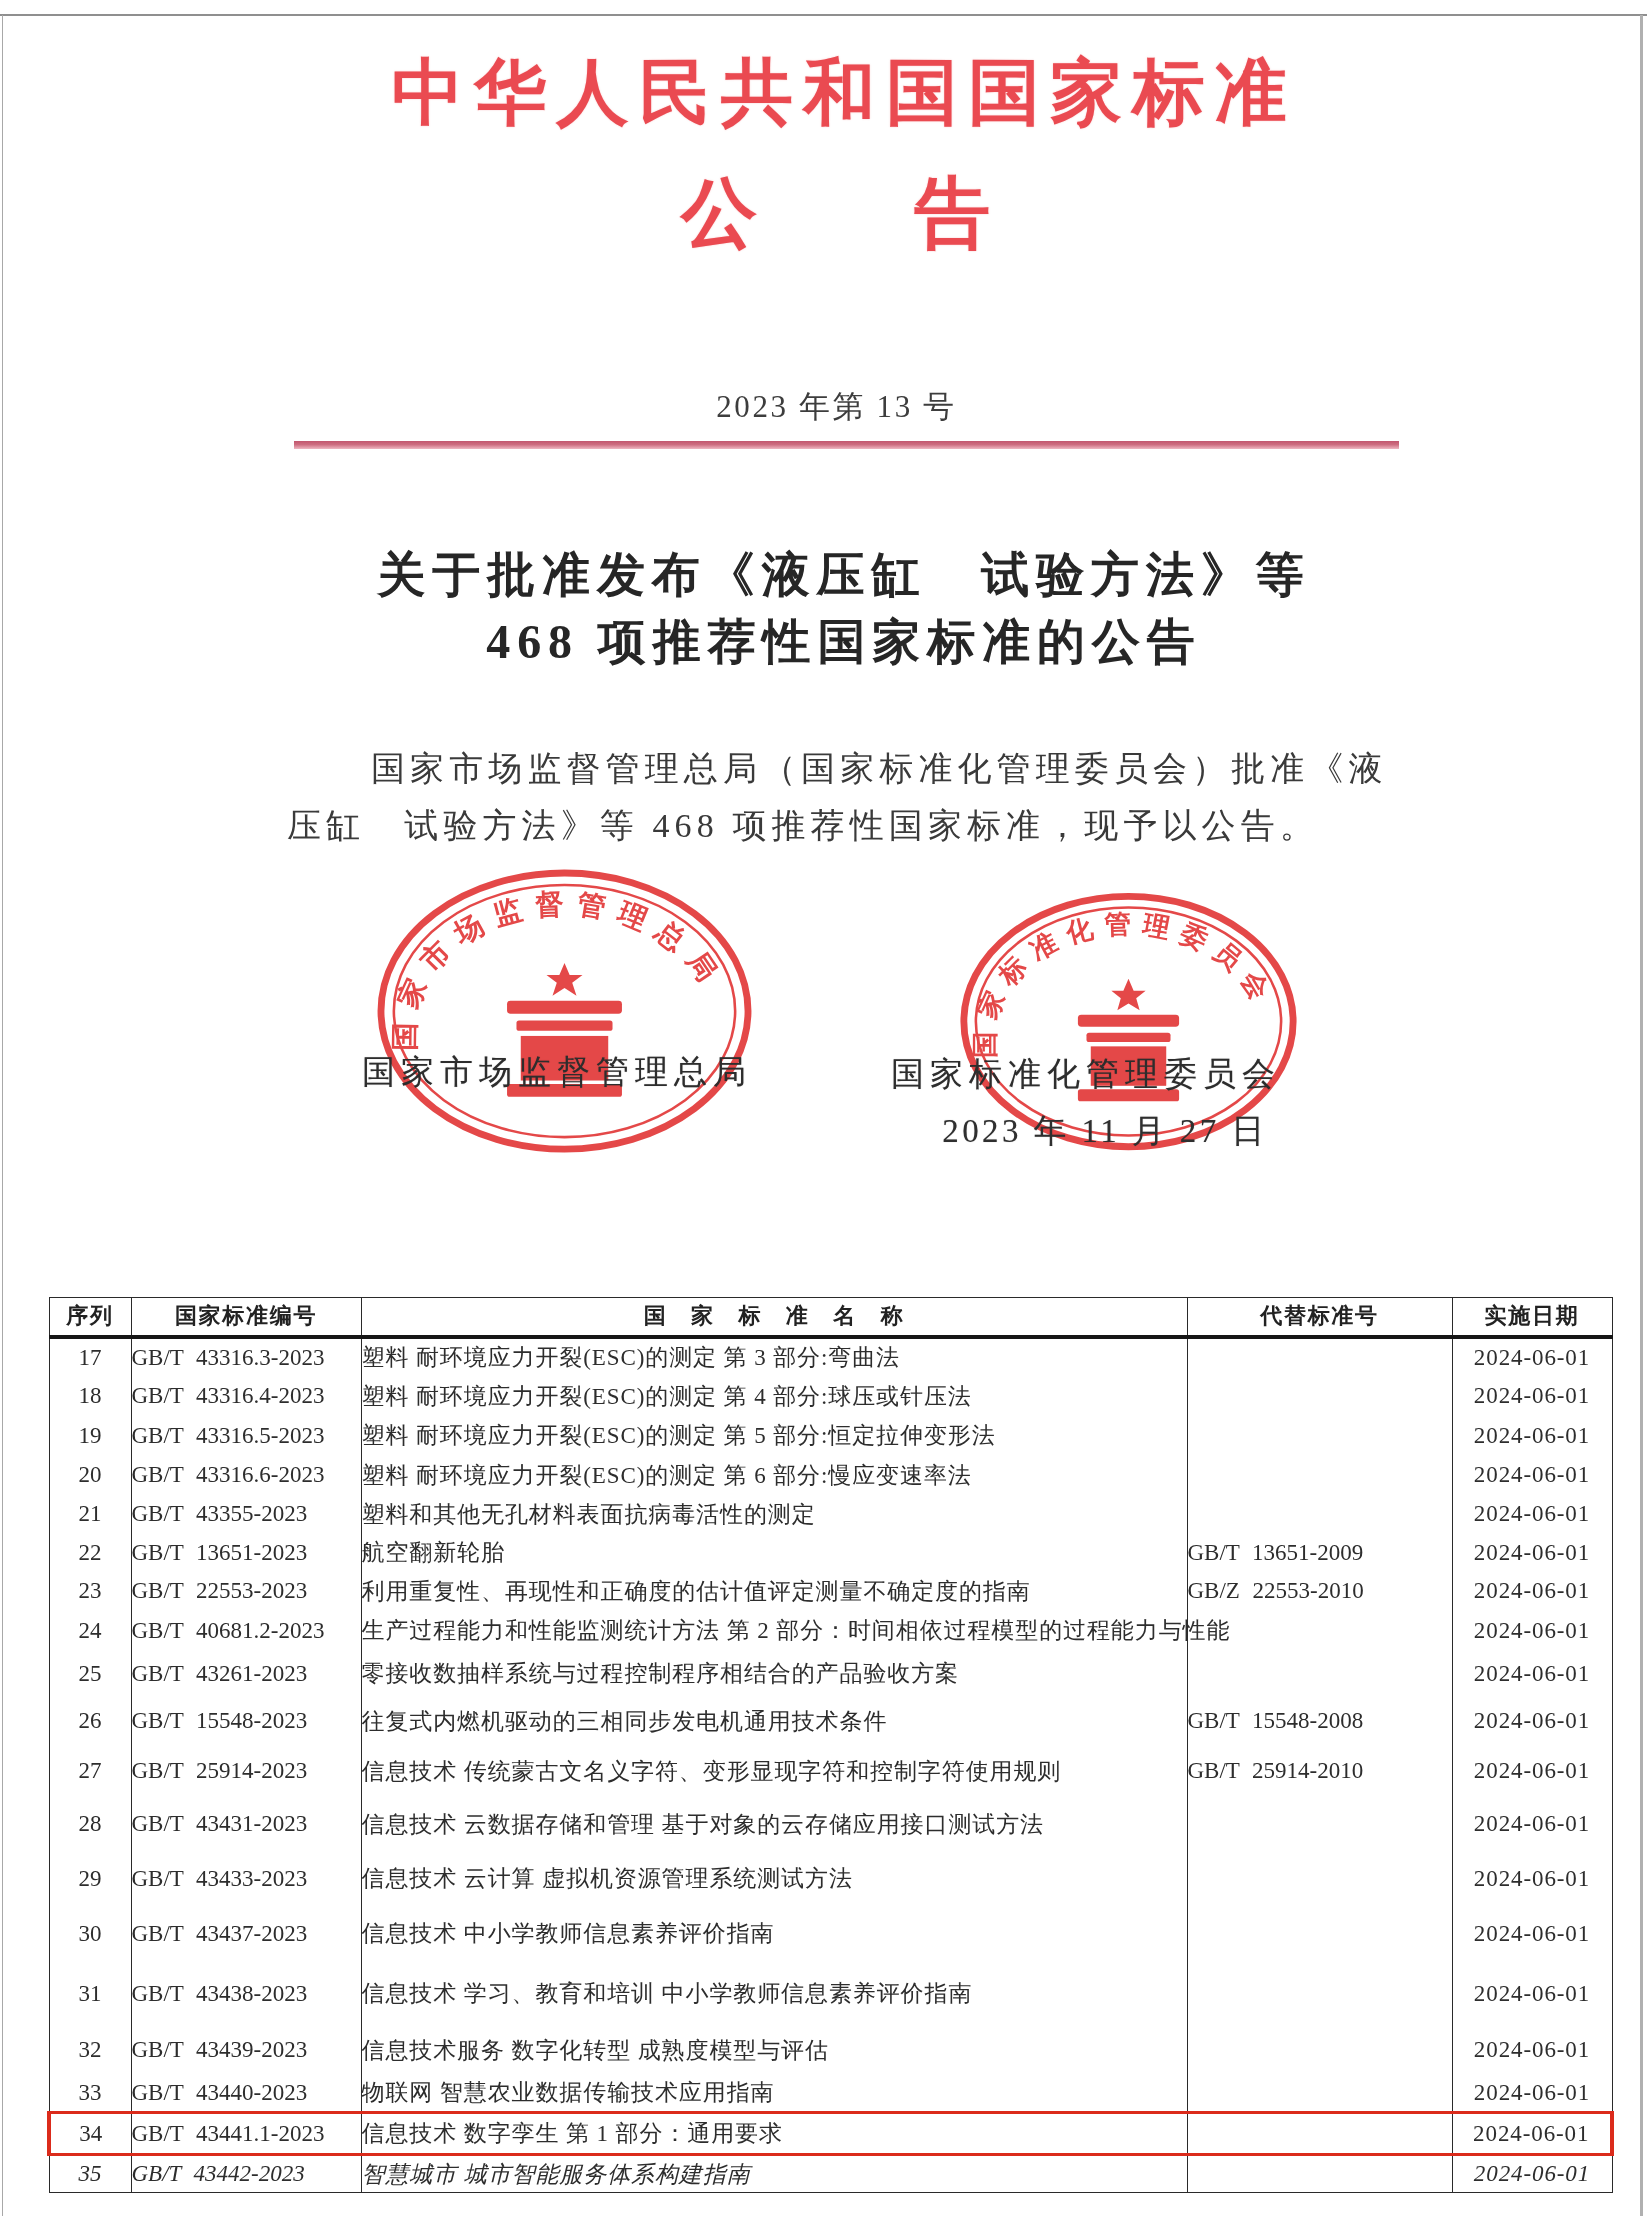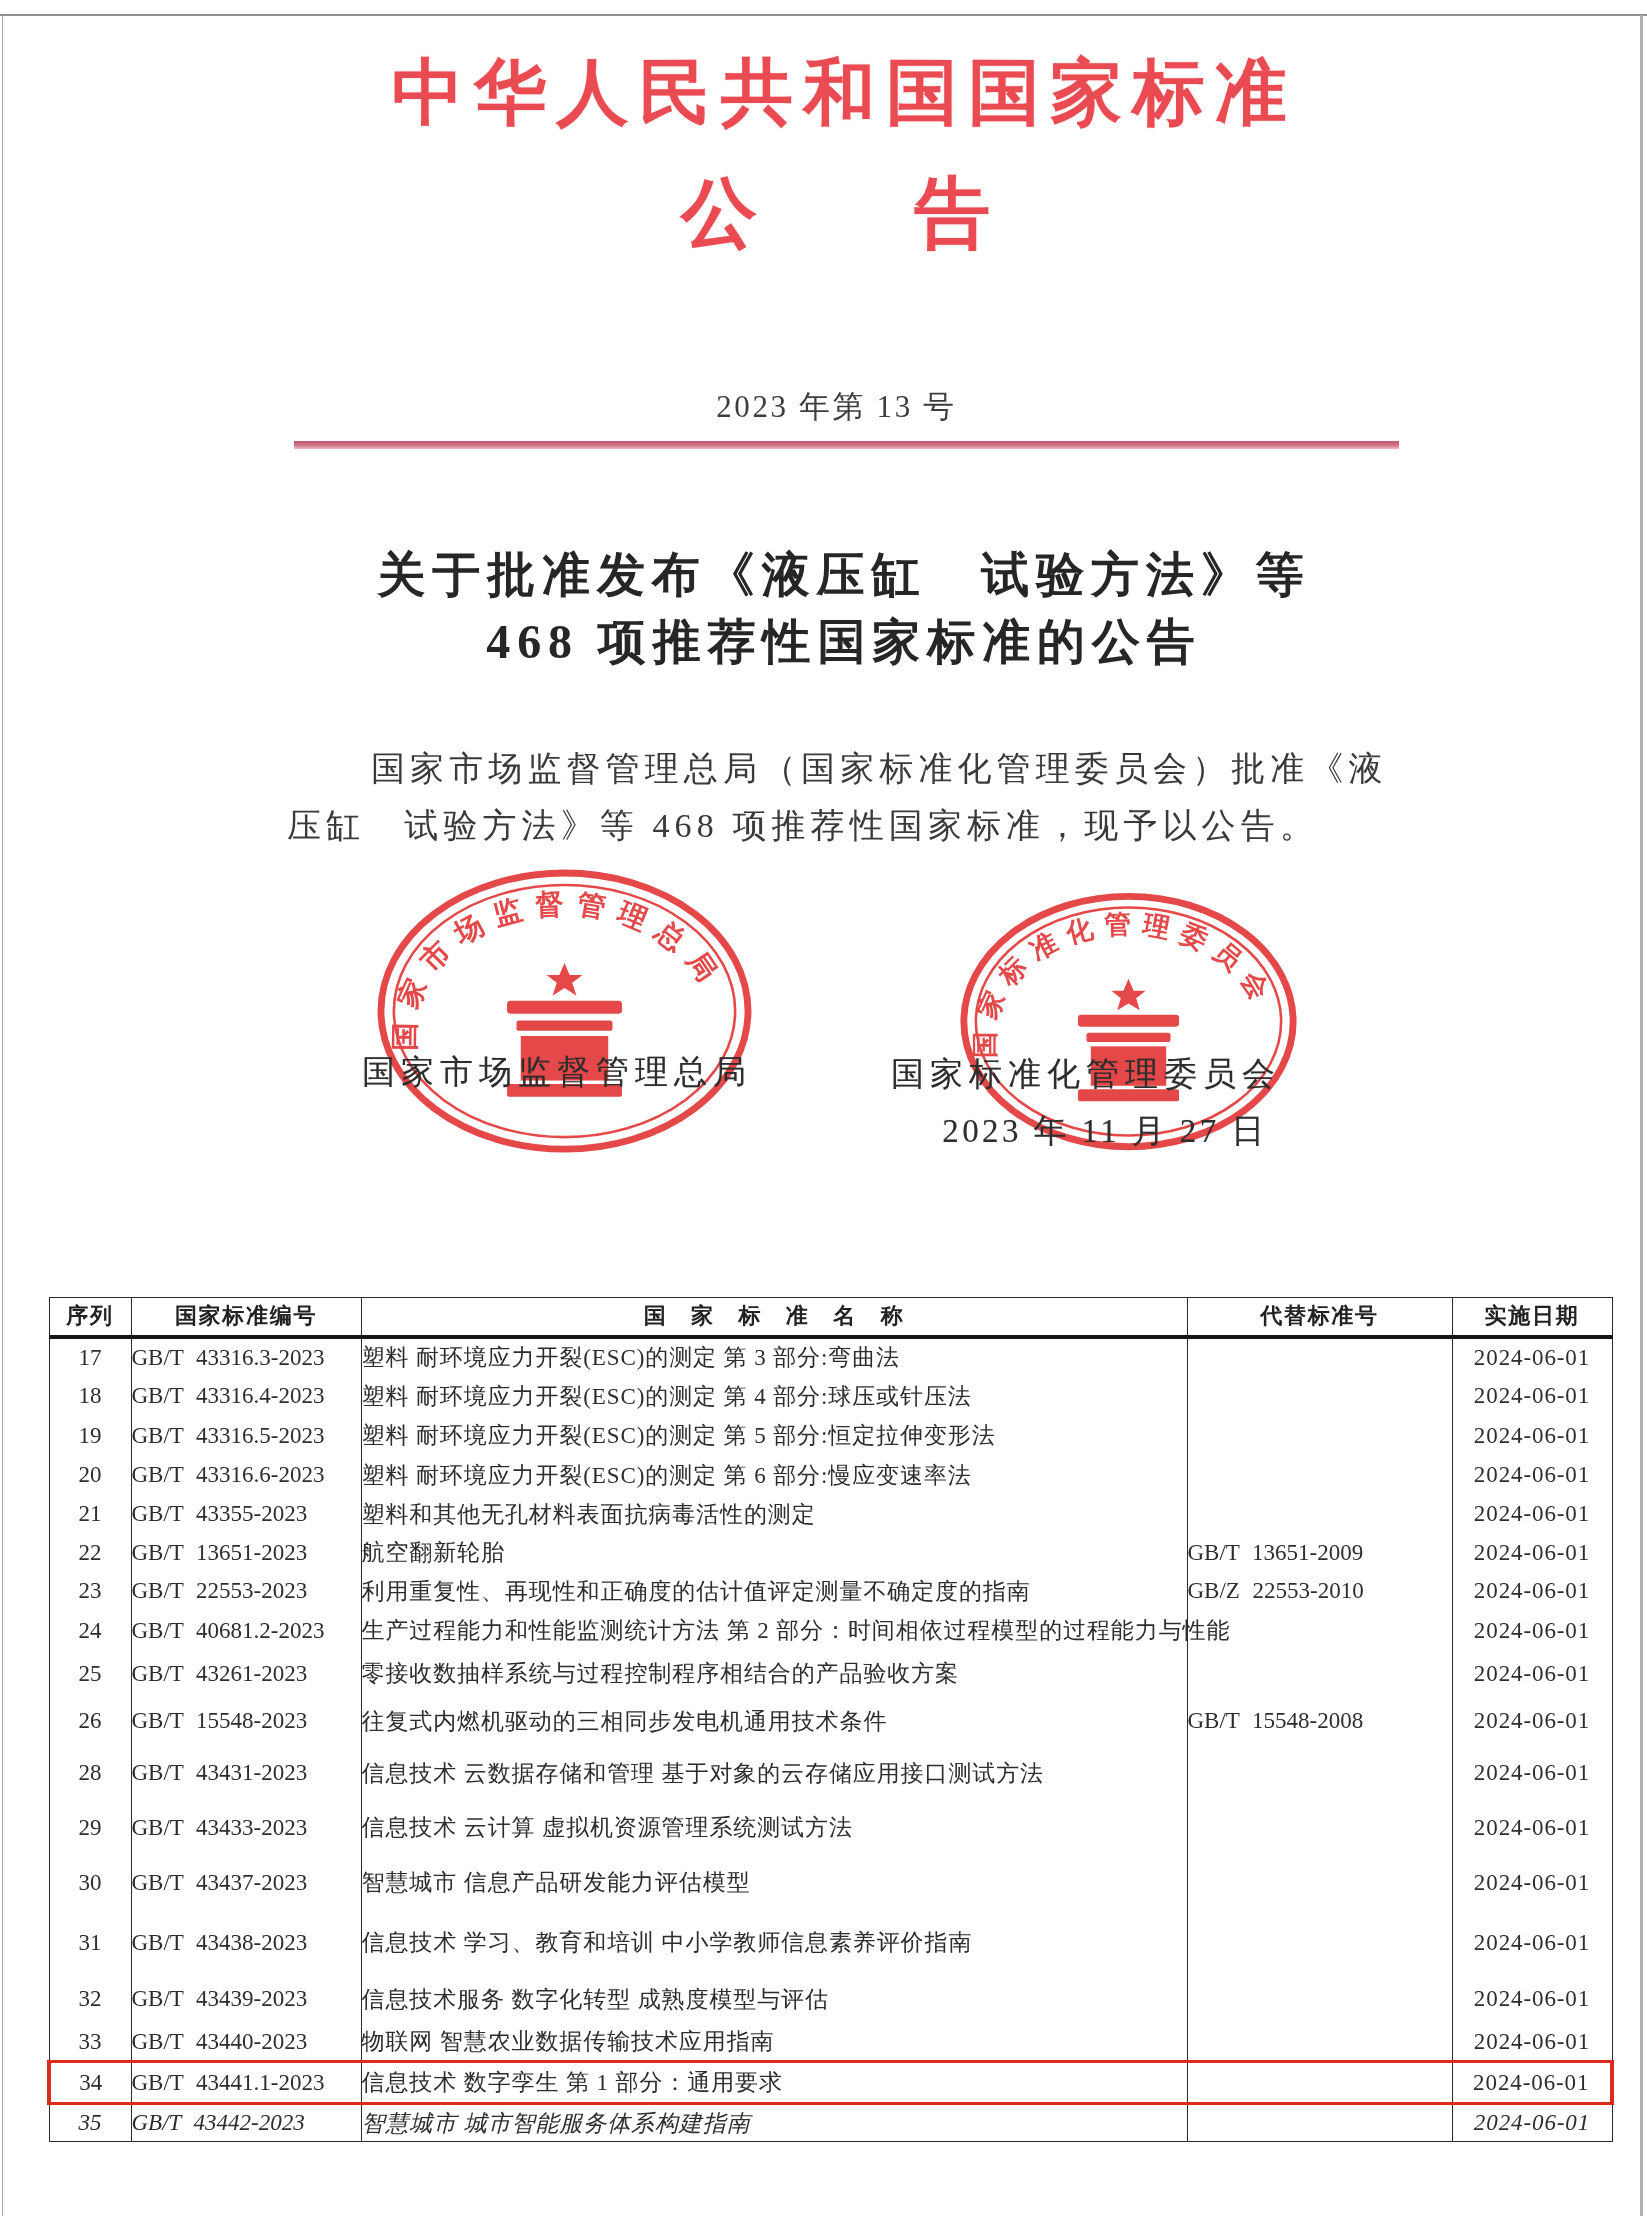--- a/index.html
+++ b/index.html
@@ -227,38 +227,45 @@
         <td class="c-repl"></td>
         <td class="c-date">2024-06-01</td>
       </tr>
       <tr style="height: 49px;">
         <td class="c-seq">26</td>
         <td class="c-code">GB/T 15548-2023</td>
         <td class="c-name">往复式内燃机驱动的三相同步发电机通用技术条件</td>
         <td class="c-repl">GB/T 15548-2008</td>
         <td class="c-date">2024-06-01</td>
       </tr>
+      <tr style="height: 51px;">
+        <td class="c-seq">27</td>
+        <td class="c-code">GB/T 25914-2023</td>
+        <td class="c-name">信息技术 传统蒙古文名义字符、变形显现字符和控制字符使用规则</td>
+        <td class="c-repl">GB/T 25914-2010</td>
+        <td class="c-date">2024-06-01</td>
+      </tr>
       <tr style="height: 55px;">
         <td class="c-seq">28</td>
         <td class="c-code">GB/T 43431-2023</td>
         <td class="c-name">信息技术 云数据存储和管理 基于对象的云存储应用接口测试方法</td>
         <td class="c-repl"></td>
         <td class="c-date">2024-06-01</td>
       </tr>
       <tr style="height: 54px;">
         <td class="c-seq">29</td>
         <td class="c-code">GB/T 43433-2023</td>
         <td class="c-name">信息技术 云计算 虚拟机资源管理系统测试方法</td>
         <td class="c-repl"></td>
         <td class="c-date">2024-06-01</td>
       </tr>
       <tr style="height: 56px;">
         <td class="c-seq">30</td>
         <td class="c-code">GB/T 43437-2023</td>
-        <td class="c-name">智慧城市 信息产品研发能力评估模型</td>
+        <td class="c-name">信息技术 中小学教师信息素养评价指南</td>
         <td class="c-repl"></td>
         <td class="c-date">2024-06-01</td>
       </tr>
       <tr style="height: 64px;">
         <td class="c-seq">31</td>
         <td class="c-code">GB/T 43438-2023</td>
         <td class="c-name">信息技术 学习、教育和培训 中小学教师信息素养评价指南</td>
         <td class="c-repl"></td>
         <td class="c-date">2024-06-01</td>
       </tr>

